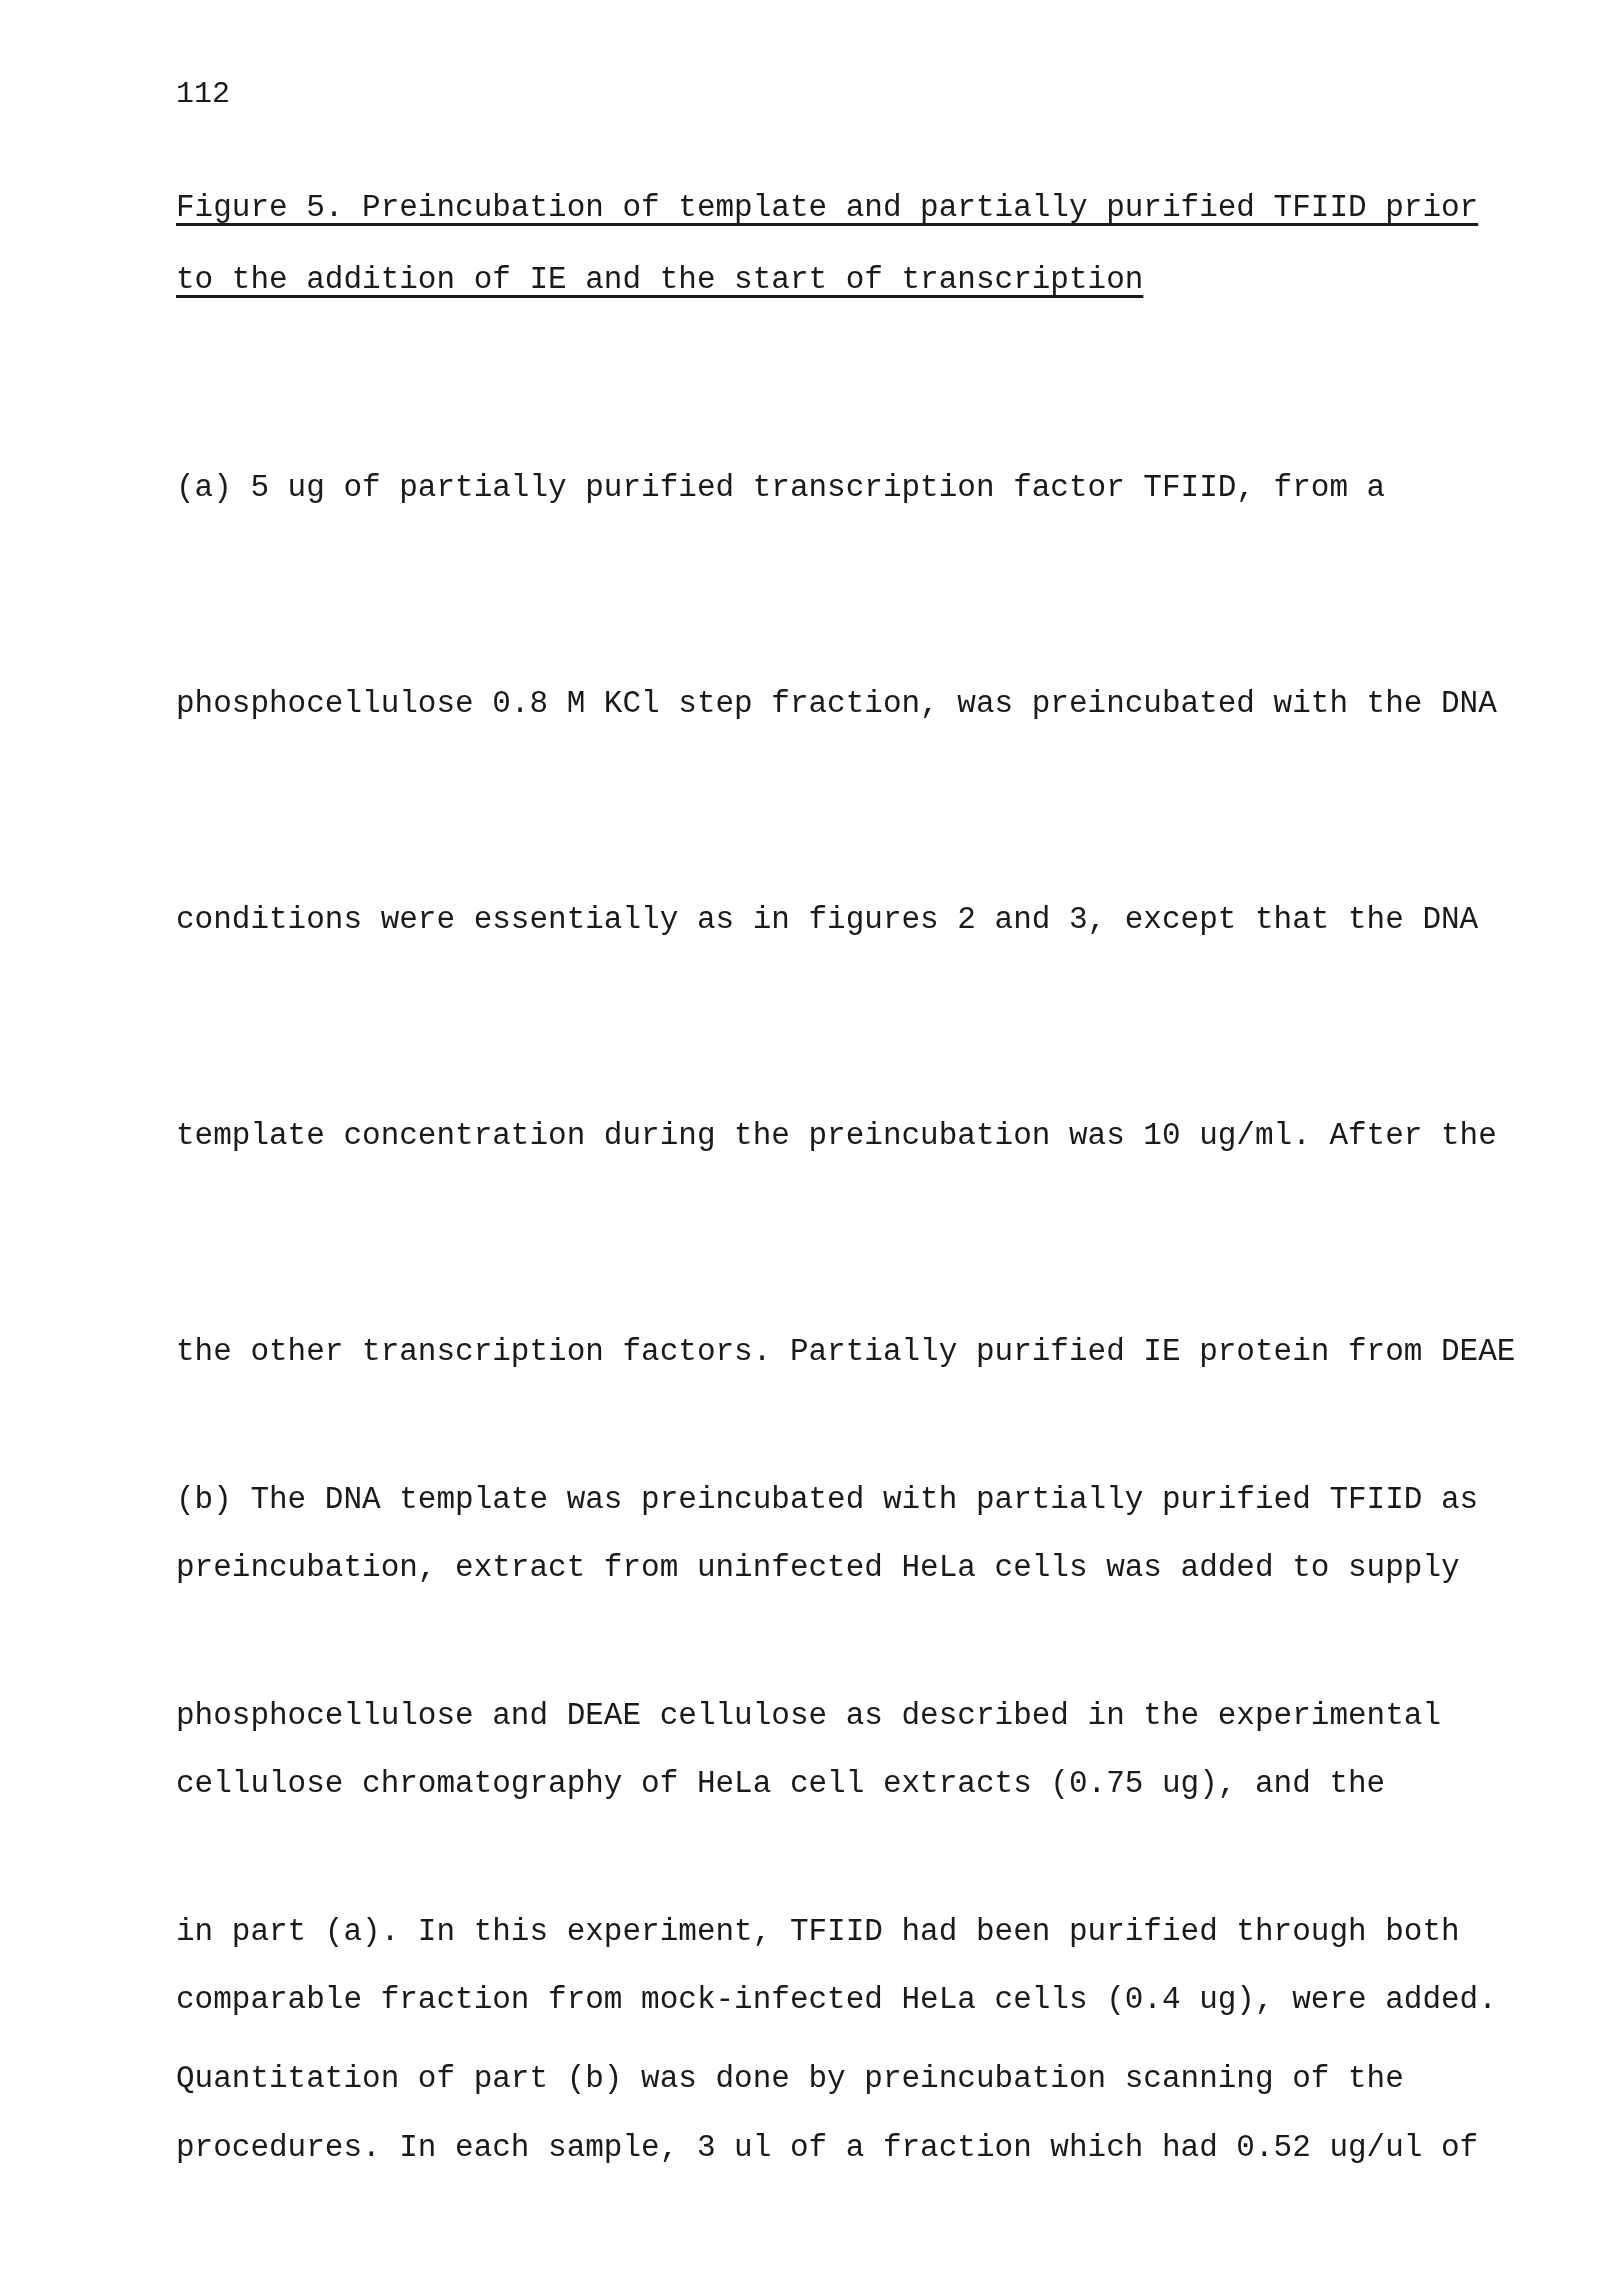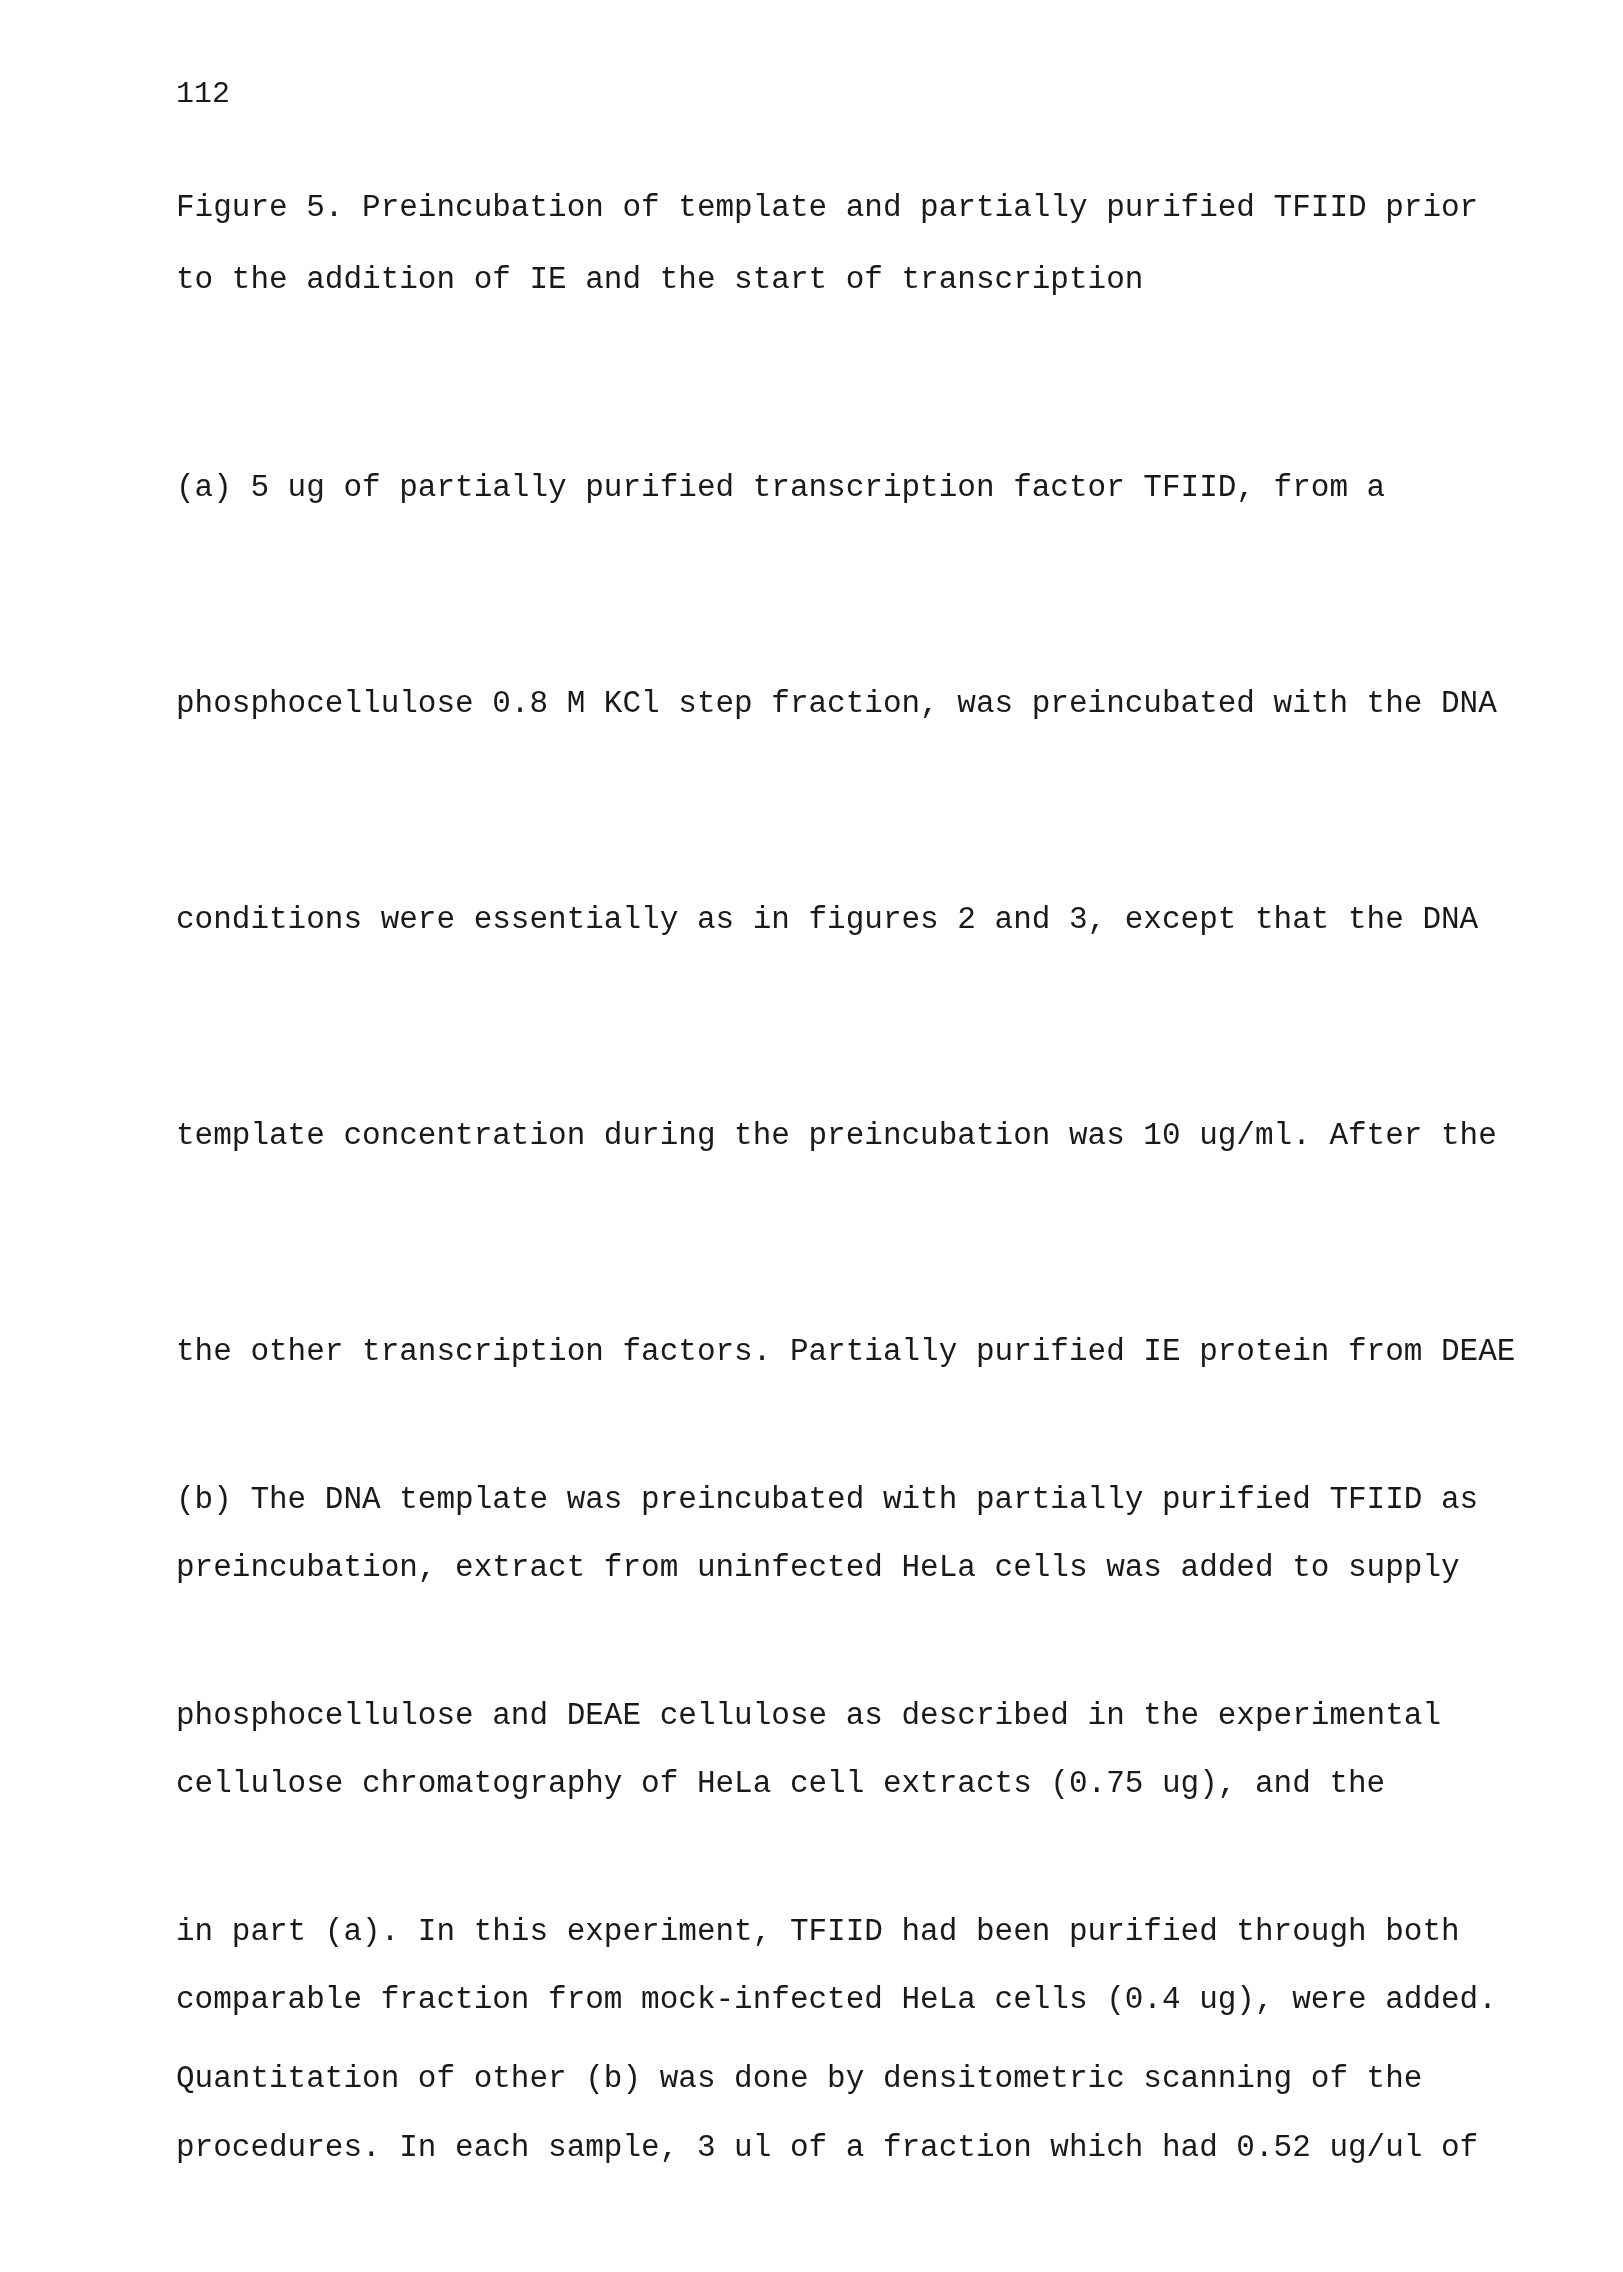--- a/index.html
+++ b/index.html
@@ -1,20 +1,20 @@
 <!DOCTYPE html>
 <html style="font-size:8.7px"><head>
 <meta charset="utf-8">
 <style>
   html, body { margin: 0; padding: 0; background: #ffffff; }
   body { width: 1623px; height: 2273px; position: relative; overflow: hidden;
          font-family: "Liberation Mono", "DejaVu Sans Mono", monospace; color: #1a1a1a; }
   .page-number { position: absolute; left: 176px; top: 77px; font-size: 30px; }
   .title { position: absolute; left: 176px; top: 172px; font-size: 31px; line-height: 72px; }
-  .title span { display: block; text-decoration-thickness: 2.7px; text-underline-offset: 6.5px; white-space: pre; }
+  .title span { display: block; text-decoration: underline; text-decoration-thickness: 2.7px; text-underline-offset: 6.5px; white-space: pre; }
   .para { position: absolute; left: 176px; font-size: 31px; line-height: 72px; white-space: pre; }
   .para span { display: block; }
   #para-a { top: 308px; }
   #para-b { top: 1320px; }
   #para-q { top: 1899px; }
 </style>
 </head>
 <body>
 
 <div class="page-number">112</div>
@@ -44,17 +44,17 @@
   <span>phosphocellulose and DEAE cellulose as described in the experimental</span>
   <span>in part (a). In this experiment, TFIID had been purified through both</span>
   <span>procedures. In each sample, 3 ul of a fraction which had 0.52 ug/ul of</span>
   
   
   
   
 </div>
 
 <div class="para" id="para-q">
-  <span>Quantitation of other (b) was done by densitometric scanning of the</span>
+  <span>Quantitation of part (b) was done by preincubation scanning of the</span>
   <span>autoradiogram. In arbitrary densitometric units, the signals for lanes</span>
   
 </div>
 
 
 </body></html>

